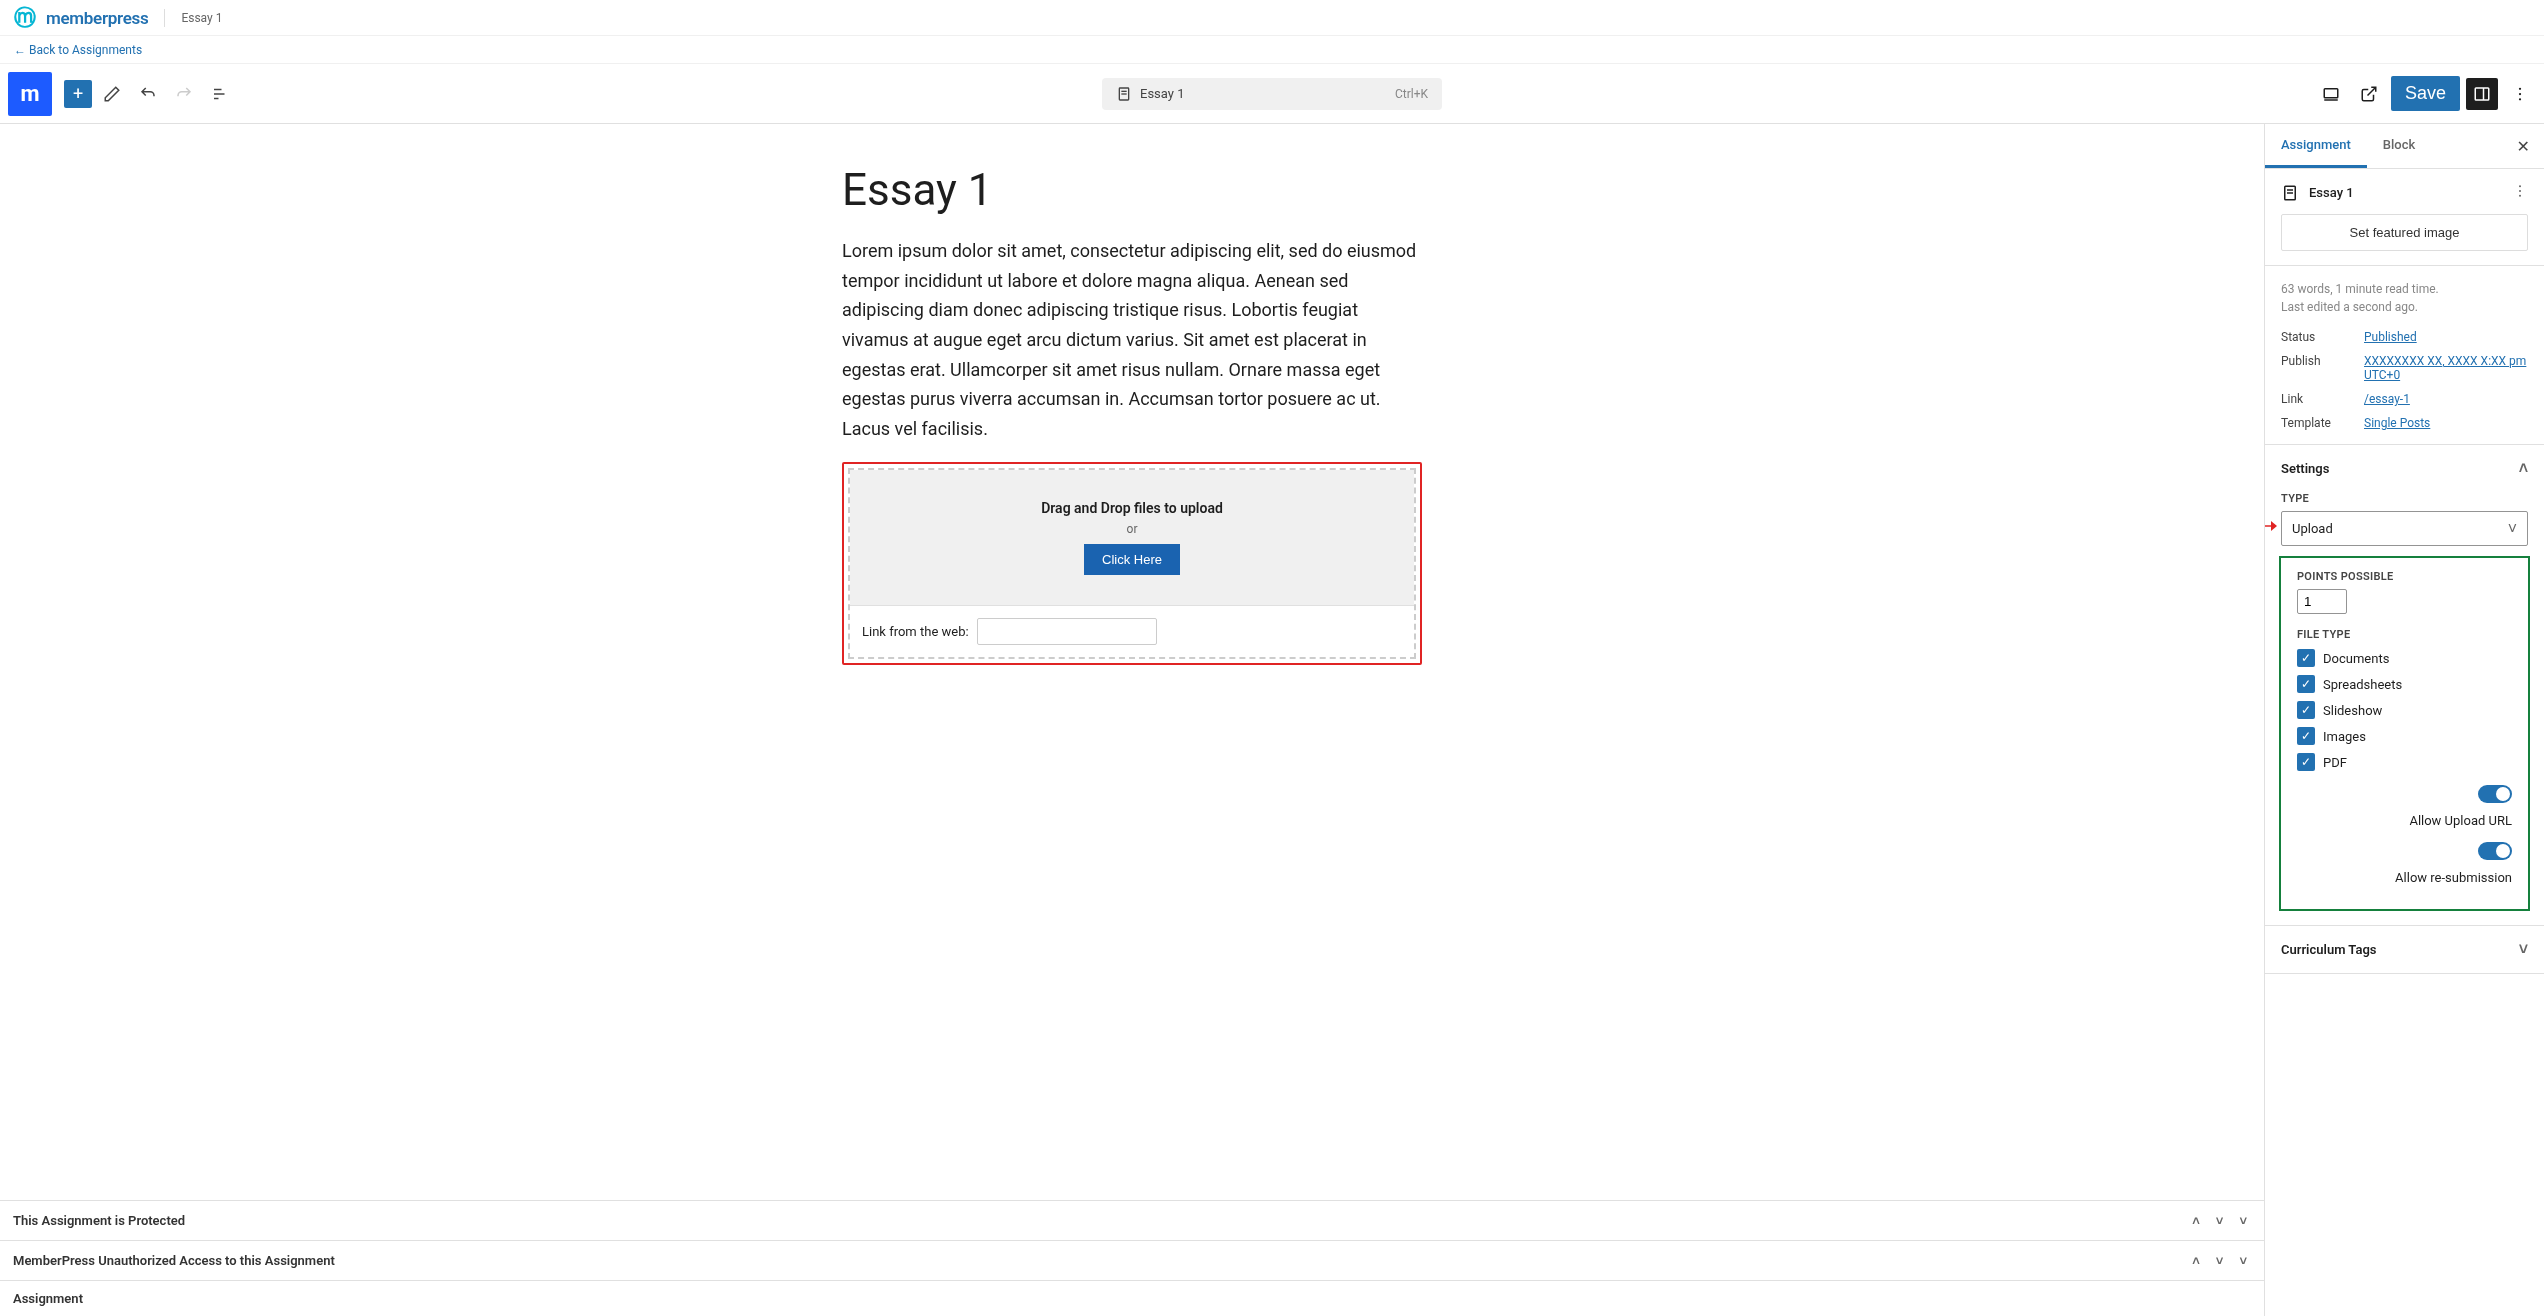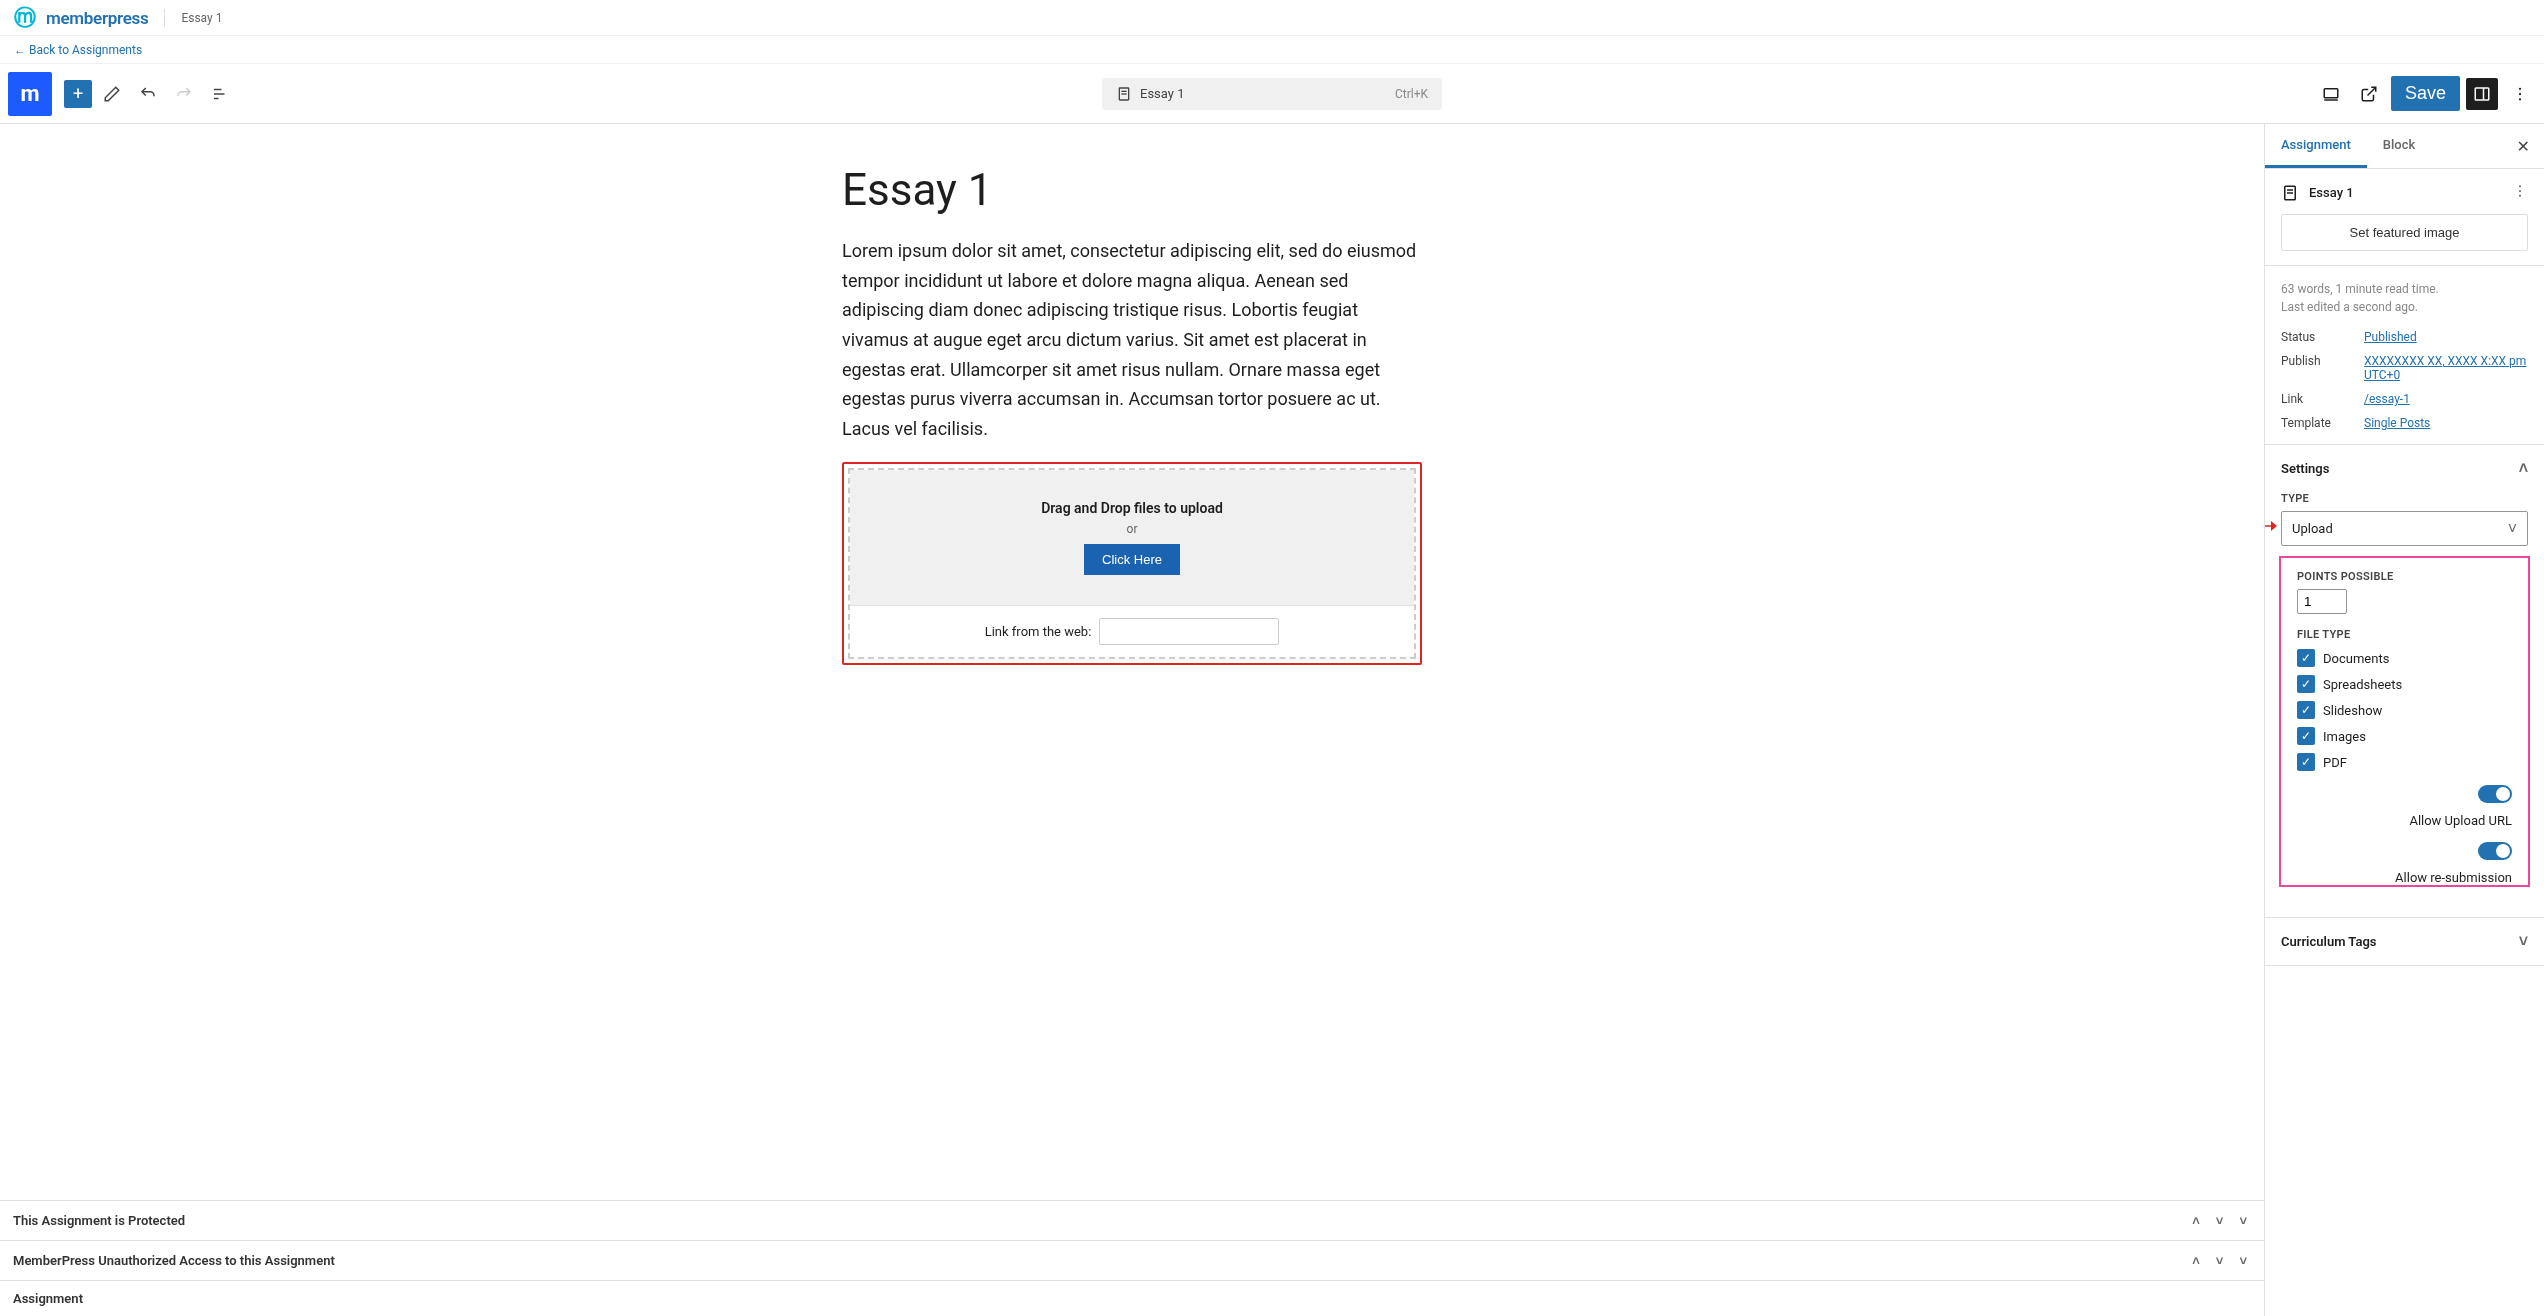--- a/index.html
+++ b/index.html
@@ -41,21 +41,21 @@
 .doc { max-width: 620px; margin: 40px auto 0; padding: 0 20px; }
 .doc h1 { font-size: 44px; font-weight: 400; margin-bottom: 20px; color: #1e1e1e; }
 .doc p { font-size: 18px; line-height: 1.65; color: #1e1e1e; margin-bottom: 18px; }
 
 .upload-block { border: 2px solid #e02424; border-radius: 2px; overflow: hidden; }
 .upload-inner { border: 2px dashed #ccc; margin: 4px; }
 .drop-zone { background: #f0f0f0; padding: 30px 20px; text-align: center; }
 .drop-zone .dd-title { font-weight: 600; font-size: 14px; margin-bottom: 6px; }
 .drop-zone .or { color: #666; font-size: 12px; margin-bottom: 8px; }
 .click-here { background: #1a63b0; color: #fff; border: none; padding: 8px 18px; font-size: 13px; cursor: pointer; }
-.link-row { background: #fff; border-top: 1px solid #e0e0e0; padding: 12px; text-align: center; display: flex; align-items: center; justify-content: center; gap: 8px; }
+.link-row { background: #fff; border-top: 1px solid #e0e0e0; padding: 12px; text-align: center; display: flex; align-items: center; justify-content: flex-start; gap: 8px; }
 .link-row input { border: 1px solid #ccc; padding: 5px 8px; width: 180px; border-radius: 2px; }
 
 
 .bottom-panels { border-top: 1px solid #e0e0e0; }
 .panel-row { display: flex; align-items: center; justify-content: space-between; padding: 10px 13px; border-bottom: 1px solid #e0e0e0; font-weight: 600; font-size: 13px; color: #333; }
 .panel-row:last-child { border-bottom: none; }
 .panel-controls { display: flex; gap: 8px; color: #666; }
 .panel-controls span { cursor: pointer; padding: 2px 4px; }
 
 
@@ -75,21 +75,21 @@
 .meta-text { color: #888; font-size: 12px; line-height: 1.5; }
 .meta-grid { display: grid; grid-template-columns: 75px 1fr; gap: 10px 8px; margin-top: 14px; font-size: 12px;}
 .meta-grid .label { color: #444; }
 .meta-grid .value { color: #2271b1; cursor: pointer; text-decoration: underline; }
 
 .sb-header { font-weight: 600; font-size: 13px; display: flex; justify-content: space-between; align-items: center; cursor: pointer; }
 .sb-sub { font-size: 11px; font-weight: 600; text-transform: uppercase; color: #444; margin: 14px 0 6px; letter-spacing: 0.3px;}
 
 .select-box { width: 100%; border: 1px solid #949494; padding: 7px 10px; border-radius: 2px; font-size: 13px; background: #fff; cursor: pointer; display: flex; justify-content: space-between; align-items: center; position: relative; }
 
-.red-box { border: 2px solid #ec4899; margin: 10px -2px 16px; padding: 12px 16px 0; }
+.red-box { border: 2px solid #15803d; margin: 10px -2px 0; padding: 12px 16px 24px; }
 
 .points-row { display: flex; align-items: center; gap: 10px; }
 .points-row input { width: 50px; border: 1px solid #949494; padding: 4px 6px; border-radius: 2px; text-align: left; }
 
 .check-row { display: flex; align-items: center; gap: 8px; margin: 8px 0; font-size: 13px;}
 .checkbox { width: 18px; height: 18px; background: #2271b1; border-radius: 2px; display: flex; align-items: center; justify-content: center; color: #fff; font-size: 12px; cursor: pointer; flex-shrink: 0;}
 
 .toggle-row { display: flex; align-items: flex-end; gap: 10px; margin: 14px 0; font-size: 13px; flex-direction: column;}
 .toggle { width: 34px; height: 18px; background: #2271b1; border-radius: 10px; position: relative; cursor: pointer; flex-shrink: 0;}
 .toggle::after { content: ''; position: absolute; width: 14px; height: 14px; background: #fff; border-radius: 50%; top: 2px; right: 2px; }

